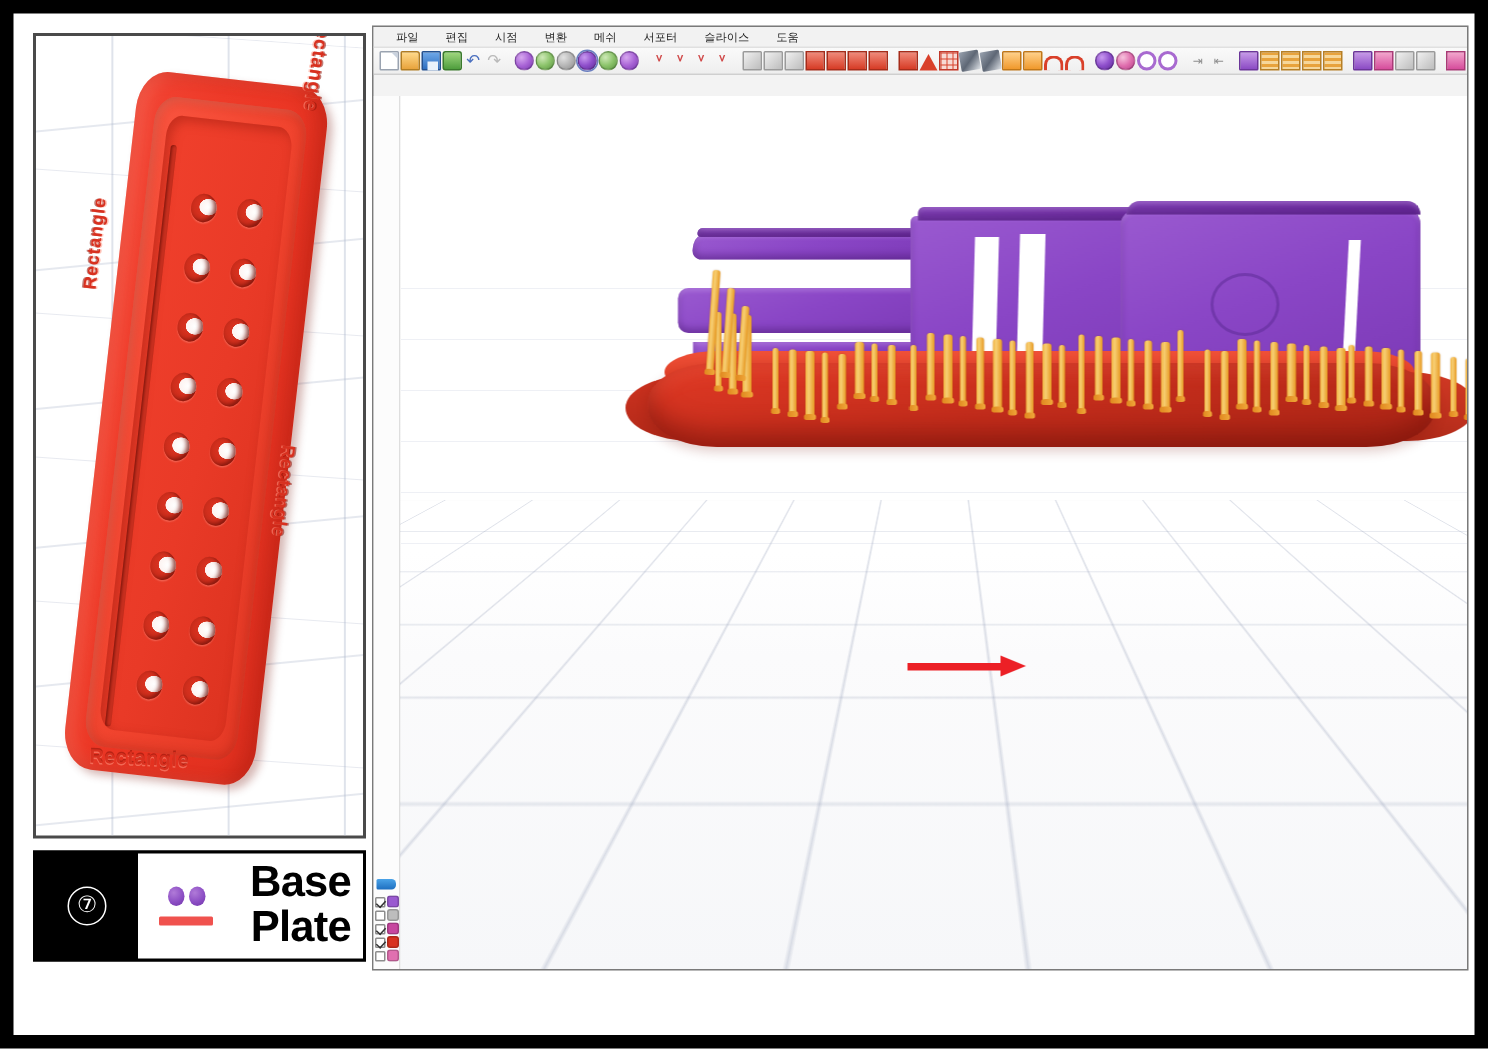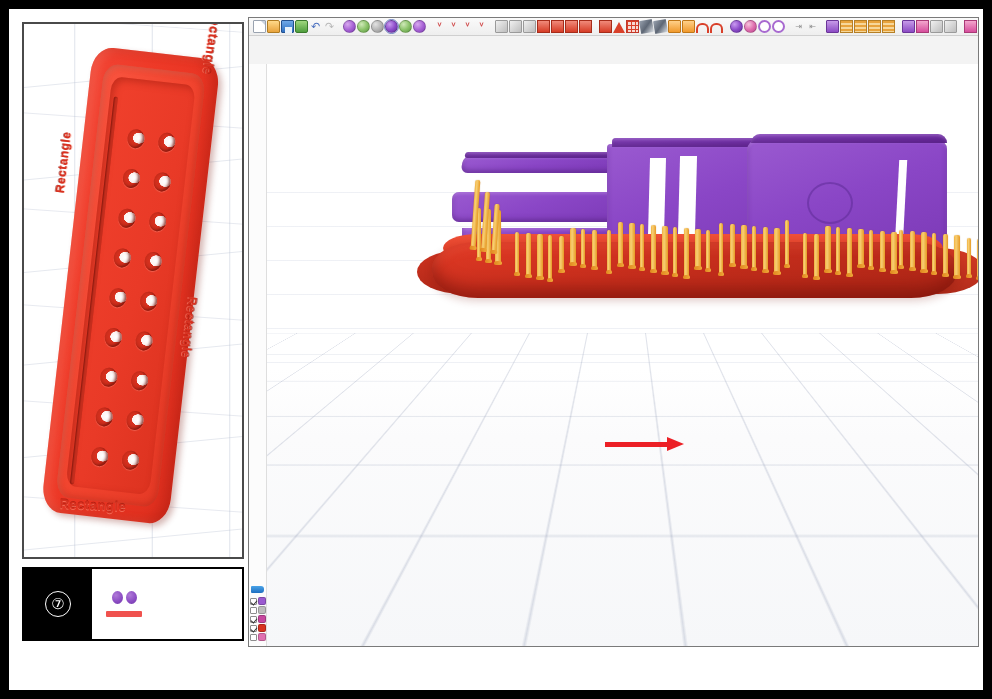--- a/index.html
+++ b/index.html
@@ -414,26 +414,40 @@
       <span class="circnum">⑦</span>
     </div>
     <div id="legend-body">
       <div id="legend-swatches">
         <span id="legend-dots">
             <i></i>
             <i></i>
           </span>
         <span id="legend-line"></span>
       </div>
+      <div id="legend-text">
+        <div>Base</div>
+        <div>Plate</div>
+      </div>
     </div>
   </div>
 
   <div id="app">
 
 
+    <div id="menubar">
+        <span class="mi">파일</span>
+        <span class="mi">편집</span>
+        <span class="mi">시점</span>
+        <span class="mi">변환</span>
+        <span class="mi">메쉬</span>
+        <span class="mi">서포터</span>
+        <span class="mi">슬라이스</span>
+        <span class="mi">도움</span>
+      </div>
 
     <div id="toolbar">
         <span class="tb ico-doc"></span>
         <span class="tb ico-folder"></span>
         <span class="tb ico-save"></span>
         <span class="tb ico-green"></span>
         <span class="tb ico-undo">↶</span>
         <span class="tb ico-redo">↷</span>
         <span class="tb sep"></span>
         <span class="tb sph p"></span>

